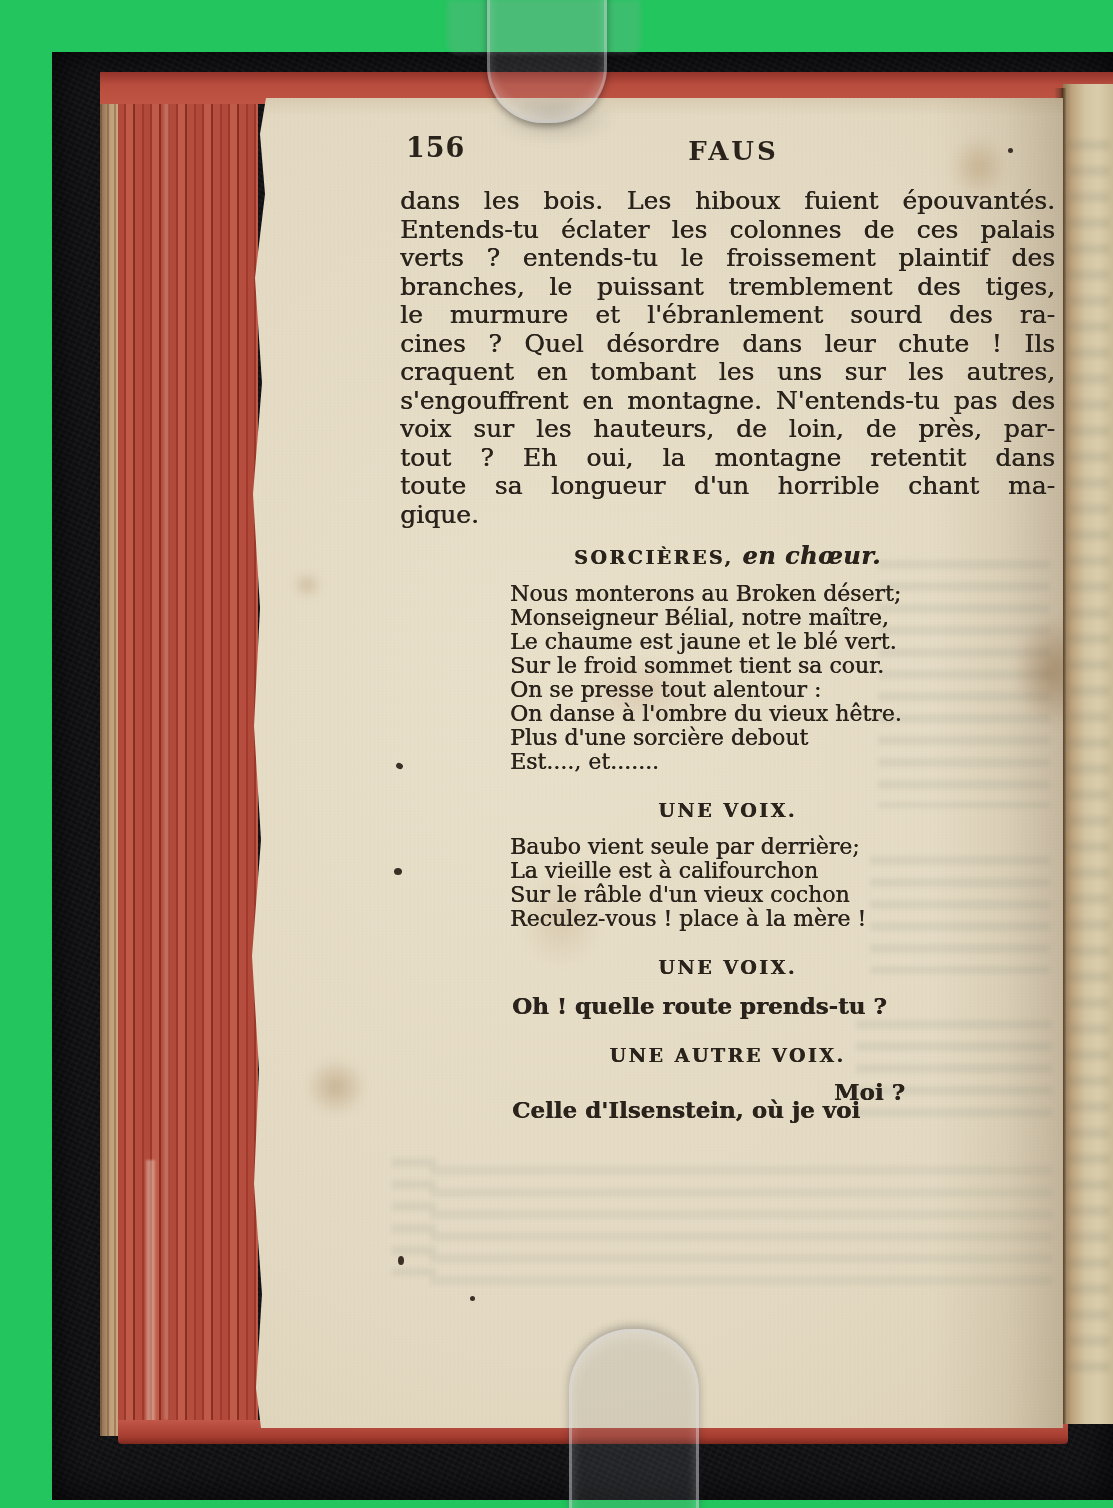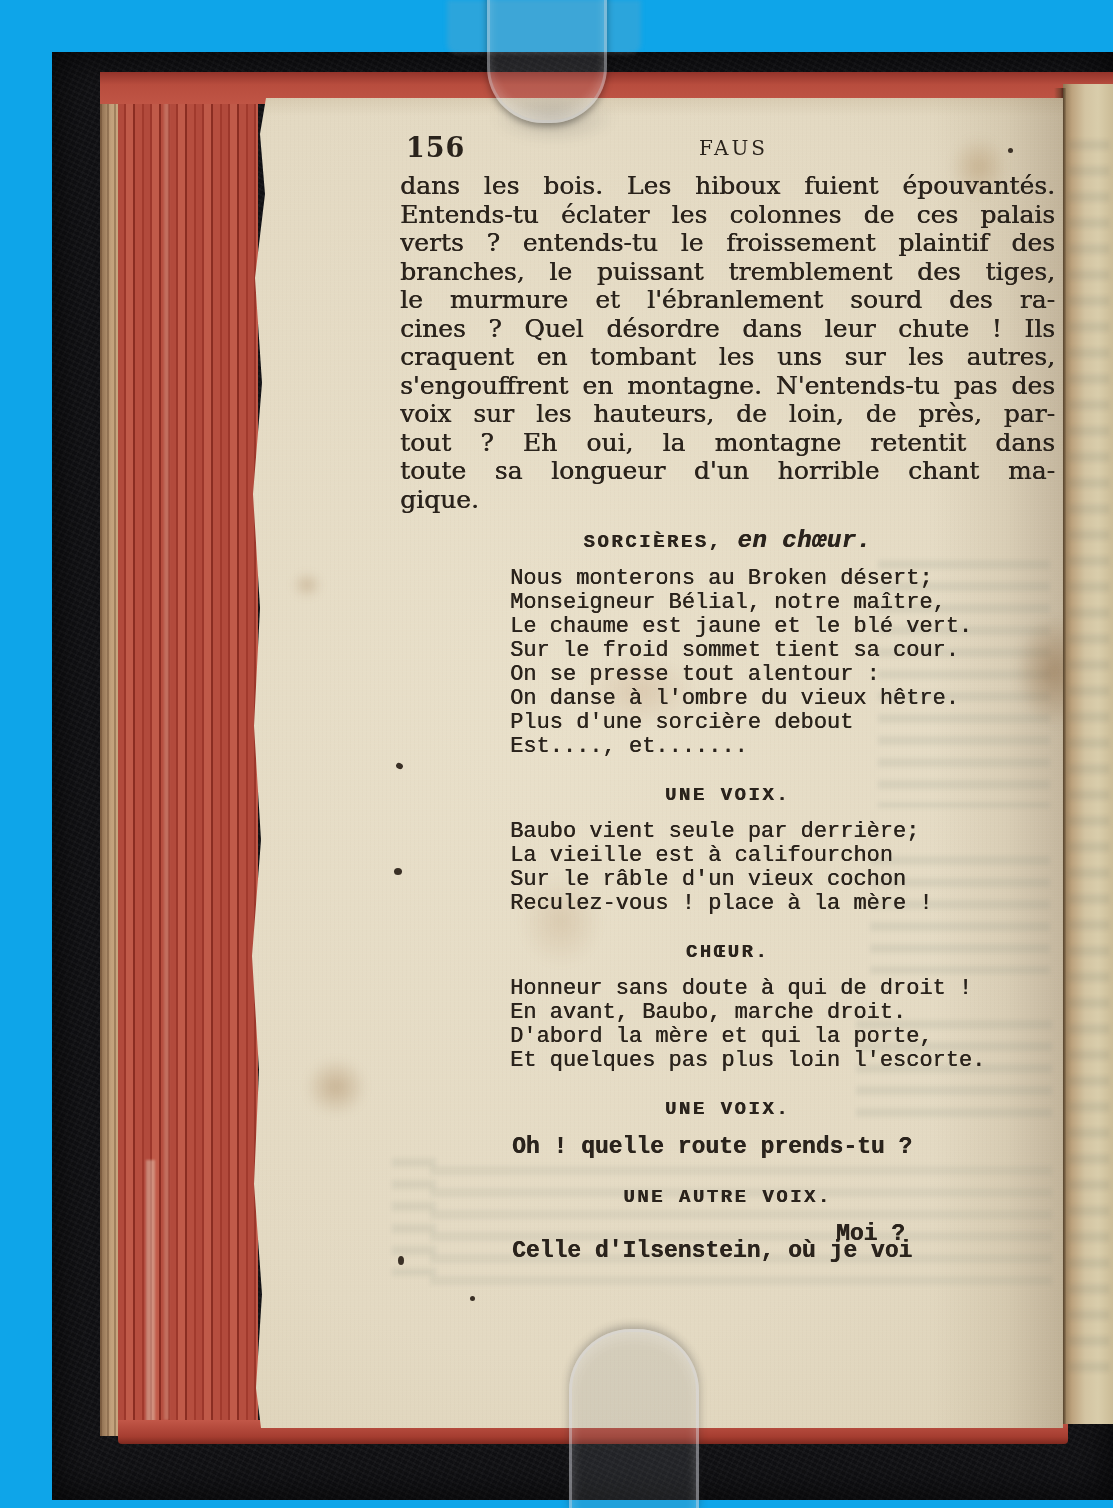--- a/index.html
+++ b/index.html
@@ -1,18 +1,18 @@
 <!DOCTYPE html>
 <html><head>
 <meta charset="utf-8">
 <style>
   html,body{margin:0;padding:0;background:#000;}
   #stage{
     position:relative;width:1113px;height:1508px;overflow:hidden;
-    background:#0ea5e9;
+    background:#22c55e;
     font-family:"DejaVu Serif", serif;
   }
   
   #cover{
     position:absolute;left:52px;top:52px;width:1061px;height:1448px;
     background-color:#101013;
     background-image:
       repeating-linear-gradient(25deg, rgba(255,255,255,0.028) 0 2px, transparent 2px 5px),
       repeating-linear-gradient(-65deg, rgba(255,255,255,0.02) 0 2px, transparent 2px 6px);
     box-shadow: inset 0 0 40px rgba(0,0,0,.8);
@@ -98,29 +98,29 @@
   #st-i{left:242px;top:-6px;width:124px;height:52px;background:radial-gradient(closest-side, rgba(70,70,70,.22), rgba(70,70,70,0));}
   .speck{position:absolute;z-index:4;background:#3a3026;border-radius:50%;}
   #sp1{left:146px;top:665px;width:7px;height:6px;transform:rotate(20deg);}
   #sp2{left:144px;top:770px;width:8px;height:7px;}
   #sp3{left:148px;top:1158px;width:6px;height:9px;}
   #sp4{left:758px;top:50px;width:5px;height:5px;}
   #sp5{left:220px;top:1198px;width:5px;height:5px;}
   
   #header-row{position:absolute;left:150px;top:34px;width:655px;height:30px;z-index:3;color:#2a231c;}
   #page-number{position:absolute;left:6px;top:0;font-size:27px;font-weight:700;letter-spacing:1px;}
-  #running-header{position:absolute;left:0;right:0;top:4px;text-align:center;font-size:20px;font-weight:400;letter-spacing:3px;transform:translateX(6px);}
+  #running-header{position:absolute;left:0;right:0;top:4px;text-align:center;font-size:26px;font-weight:700;letter-spacing:3px;transform:translateX(6px);}
   #content{
-    position:absolute;left:150px;top:74px;width:655px;z-index:3;
+    position:absolute;left:150px;top:89px;width:655px;z-index:3;
     color:#2a231c;font-size:25px;line-height:28.5px;
     text-shadow:0.4px 0 0 currentColor;
   }
   .jline{text-align:justify;text-align-last:justify;height:28.5px;overflow:hidden;}
   .jline.last{text-align:left;text-align-last:left;}
-  #sections{margin:0;font-family:Liberation Mono, monospace;}
+  #sections{margin:0;}
   .sec{margin-top:22px;}
   .sec:first-child{margin-top:14px;}
   .sec-heading{text-align:center;margin-bottom:13px;line-height:26px;height:26px;}
   .sp-caps{font-size:19px;font-weight:700;letter-spacing:2.5px;}
   .sp-italic{font-style:italic;font-weight:700;font-size:24px;letter-spacing:0.5px;}
   .vline{font-size:22px;line-height:24px;padding-left:110px;}
   .sec.bold .vline{font-weight:700;font-size:23px;line-height:27px;padding-left:112px;}
   .reply{font-weight:700;font-size:23px;line-height:24px;text-align:right;padding-right:150px;margin-top:2px;}
   .sec:last-child .vline{margin-top:-8px;}
   
@@ -216,27 +216,20 @@
             <div class="vline">Plus d'une sorcière debout</div>
             <div class="vline">Est...., et.......</div>
           </div>
           <div class="sec">
             <div class="sec-heading"><span class="sp-caps">UNE VOIX.</span></div>
             <div class="vline">Baubo vient seule par derrière;</div>
             <div class="vline">La vieille est à califourchon</div>
             <div class="vline">Sur le râble d'un vieux cochon</div>
             <div class="vline">Reculez-vous ! place à la mère !</div>
           </div>
-          <div class="sec">
-            <div class="sec-heading"><span class="sp-caps">CHŒUR.</span></div>
-            <div class="vline">Honneur sans doute à qui de droit !</div>
-            <div class="vline">En avant, Baubo, marche droit.</div>
-            <div class="vline">D'abord la mère et qui la porte,</div>
-            <div class="vline">Et quelques pas plus loin l'escorte.</div>
-          </div>
           <div class="sec bold">
             <div class="sec-heading"><span class="sp-caps">UNE VOIX.</span></div>
             <div class="vline">Oh ! quelle route prends-tu ?</div>
           </div>
           <div class="sec bold">
             <div class="sec-heading"><span class="sp-caps">UNE AUTRE VOIX.</span></div>
             <div class="reply">Moi ?</div>
             <div class="vline">Celle d'Ilsenstein, où je voi</div>
           </div>
         </div>

